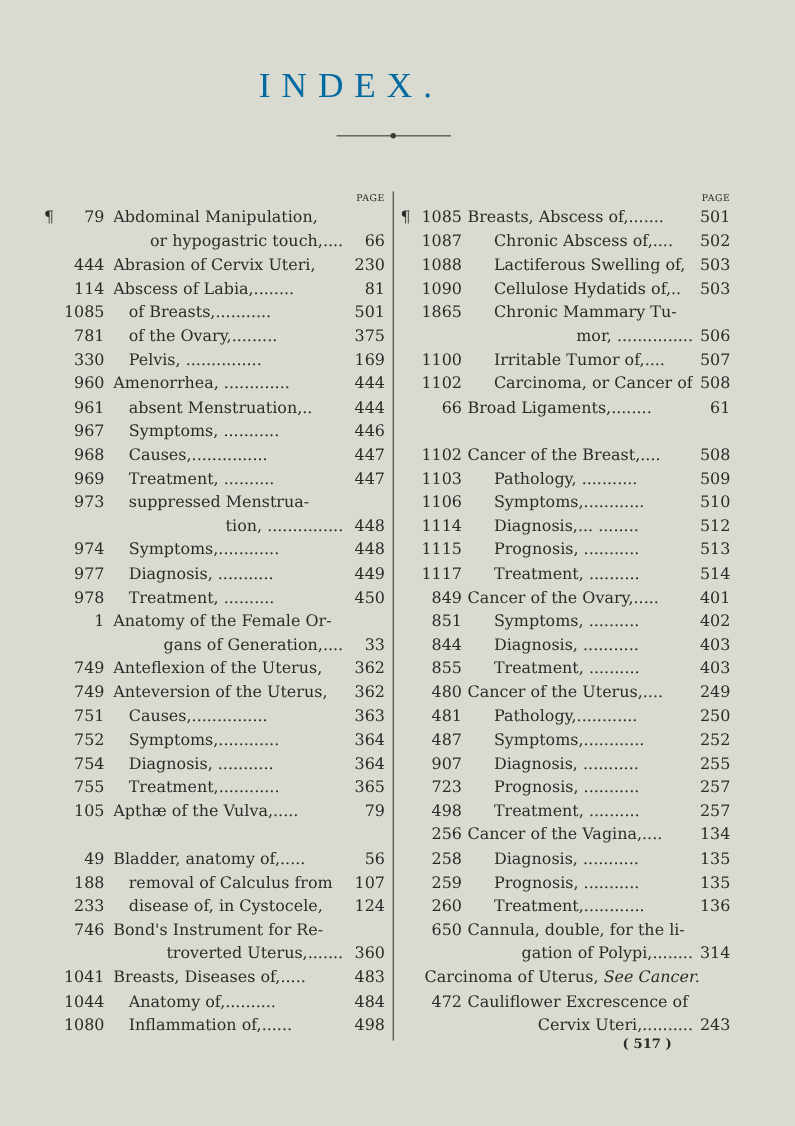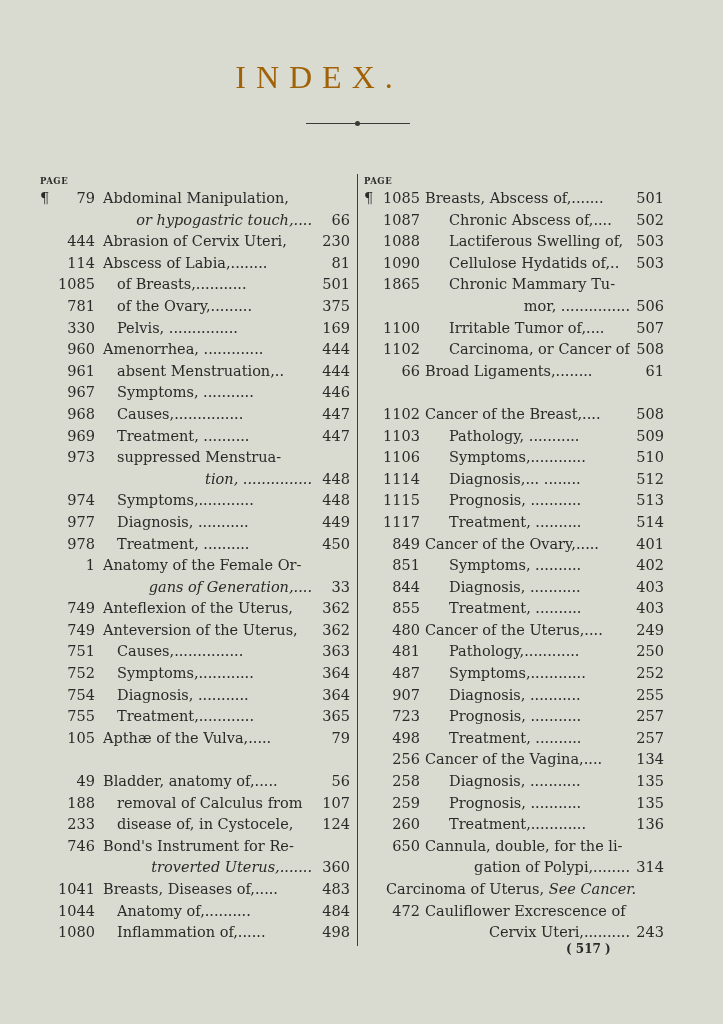--- a/index.html
+++ b/index.html
@@ -9,50 +9,50 @@
     font-family: "DejaVu Serif", "Liberation Serif", serif;
     color: #2a2a28;
     position: relative;
     overflow: hidden;
   }
   .page-title {
     position: absolute; top: 38px; left: 0; width: 638px;
     text-align: center;
     font-family: "Liberation Serif", serif;
     font-size: 32px; letter-spacing: 10px; font-weight: normal;
-    color: #a16207;
+    color: #0369a1;
   }
   .ornament {
     position: absolute; top: 121px; left: 306px; width: 104px; height: 4px;
   }
   .ornament .line { position:absolute; top:1.5px; left:0; width:100%; height:1px; background:#3a3a36; }
   .ornament .dot { position:absolute; top:-0.5px; left:49px; width:5px; height:5px; background:#3a3a36; border-radius:50%; }
   .divider {
     position: absolute; left: 357px; top: 174px; width: 1px; height: 772px; background: #3d3d39;
   }
   .col { position: absolute; font-size: 14.5px; }
   .col.left { left: 40px; top: 174px; width: 312px; }
   .col.right { left: 364px; top: 174px; width: 302px; }
   .page-hdr {
-    font-size: 8.5px; font-weight: bold; letter-spacing: 0.5px;
+    text-align: right; font-size: 8.5px; font-weight: normal; letter-spacing: 0.5px;
     height: 14px; line-height: 14px; padding-right: 2px;
   }
   .row {
     position: relative; height: 21.6px; line-height: 21.6px; white-space: nowrap;
   }
   .row .mark { position: absolute; left: 0; }
   .row .num { position: absolute; text-align: right; }
   .left .row .num { left: 0; width: 55px; }
   .right .row .num { left: 0; width: 56px; }
   .row .txt { position: absolute; overflow: hidden; }
   .left .row .txt { left: 63px; right: 40px; }
   .right .row .txt { left: 61px; right: 36px; }
   .left .row.sub .txt { left: 77px; }
   .right .row.sub .txt { left: 85px; }
-  .left .row.cont .txt { left: 91px; text-align: right; font-style: italic; }
+  .left .row.cont .txt { left: 91px; text-align: right; }
   .right .row.cont .txt { left: 85px; text-align: right; }
   .row .pg { position: absolute; right: 2px; text-align: right; }
   .row.full .txt { left: 22px; right: 0; }
   .row.gap { height: 21.6px; }
   .folio {
     position: absolute; top: 942px; left: 566px; font-size: 12px; font-weight: bold;
   }
 </style>
 </head>
 <body>

